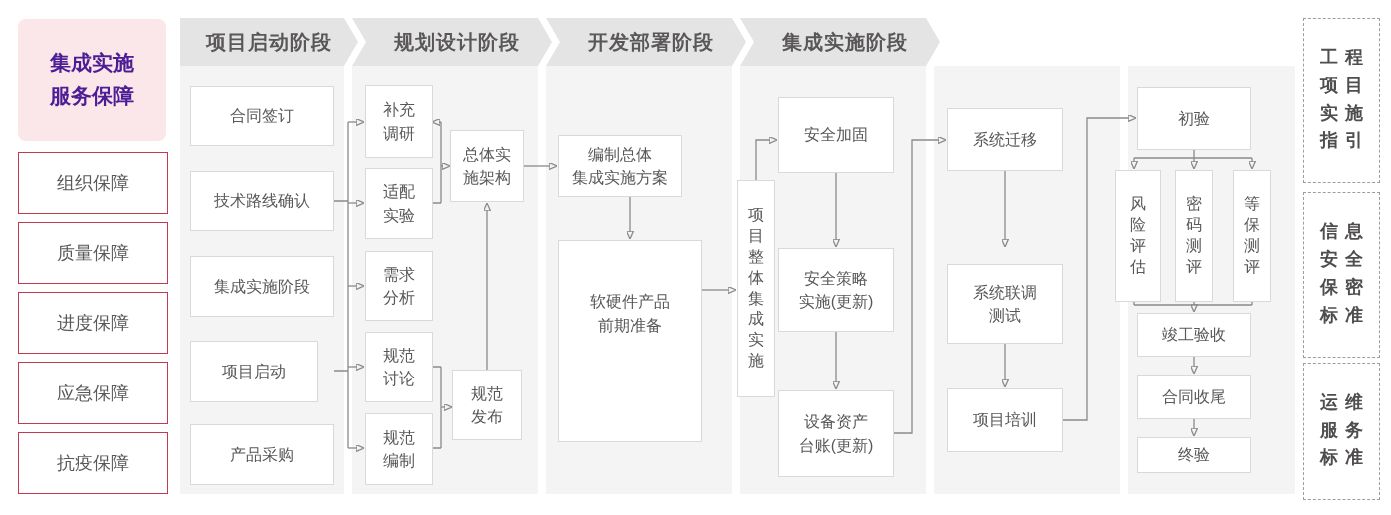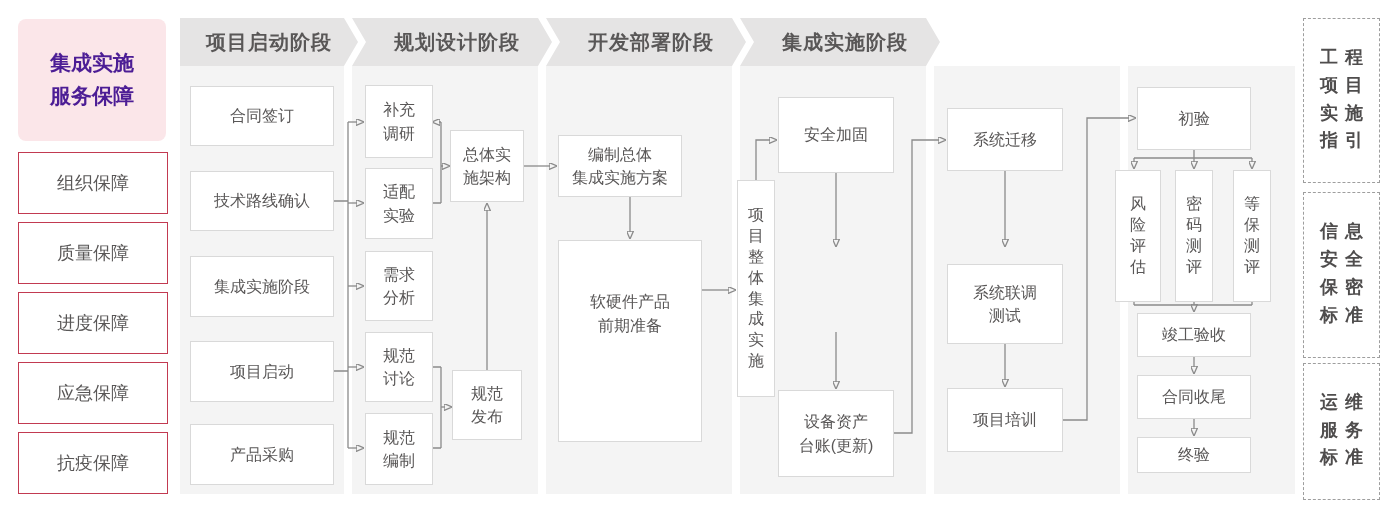--- a/index.html
+++ b/index.html
@@ -95,21 +95,21 @@
     <path marker-end="url(#arr)" d="M1252 158 V162"></path>
     <path d="M1134 302 V305 M1252 302 V305 M1134 305 H1252"></path>
     <path marker-end="url(#arr)" d="M1194 302 V305"></path>
     <path marker-end="url(#arr)" d="M1194 357 V367"></path>
     <path marker-end="url(#arr)" d="M1194 419 V429"></path>
   </svg>
 
   <div class="node" style="left:190px;top:86px;width:144px;height:60px">合同签订</div>
   <div class="node" style="left:190px;top:171px;width:144px;height:60px">技术路线确认</div>
   <div class="node" style="left:190px;top:256px;width:144px;height:61px">集成实施阶段</div>
-  <div class="node" style="left:190px;top:341px;width:144px;height:61px">项目启动</div>
+  <div class="node" style="left:190px;top:341px;width:128px;height:61px">项目启动</div>
   <div class="node" style="left:190px;top:424px;width:144px;height:61px">产品采购</div>
 
   <div class="node" style="left:365px;top:85px;width:68px;height:73px">补充
 调研</div>
   <div class="node" style="left:365px;top:168px;width:68px;height:71px">适配
 实验</div>
   <div class="node" style="left:365px;top:251px;width:68px;height:70px">需求
 分析</div>
   <div class="node" style="left:365px;top:332px;width:68px;height:70px">规范
 讨论</div>
@@ -120,20 +120,22 @@
   <div class="node" style="left:452px;top:370px;width:70px;height:70px">规范
 发布</div>
 
   <div class="node" style="left:558px;top:135px;width:124px;height:62px">编制总体
 集成实施方案</div>
   <div class="node" style="left:558px;top:240px;width:144px;height:202px;padding-bottom:55px">软硬件产品
 前期准备</div>
 
   <div class="node vnode" style="left:737px;top:180px;width:38px;height:217px">项目整体集成实施</div>
   <div class="node" style="left:778px;top:97px;width:116px;height:76px">安全加固</div>
+  <div class="node" style="left:778px;top:248px;width:116px;height:84px">安全策略
+实施(更新)</div>
   <div class="node" style="left:778px;top:390px;width:116px;height:87px">设备资产
 台账(更新)</div>
 
   <div class="node" style="left:947px;top:108px;width:116px;height:63px">系统迁移</div>
   <div class="node" style="left:947px;top:264px;width:116px;height:80px">系统联调
 测试</div>
   <div class="node" style="left:947px;top:388px;width:116px;height:64px">项目培训</div>
 
   <div class="node" style="left:1137px;top:87px;width:114px;height:63px">初验</div>
   <div class="node vnode" style="left:1115px;top:170px;width:46px;height:132px">风险评估</div>

